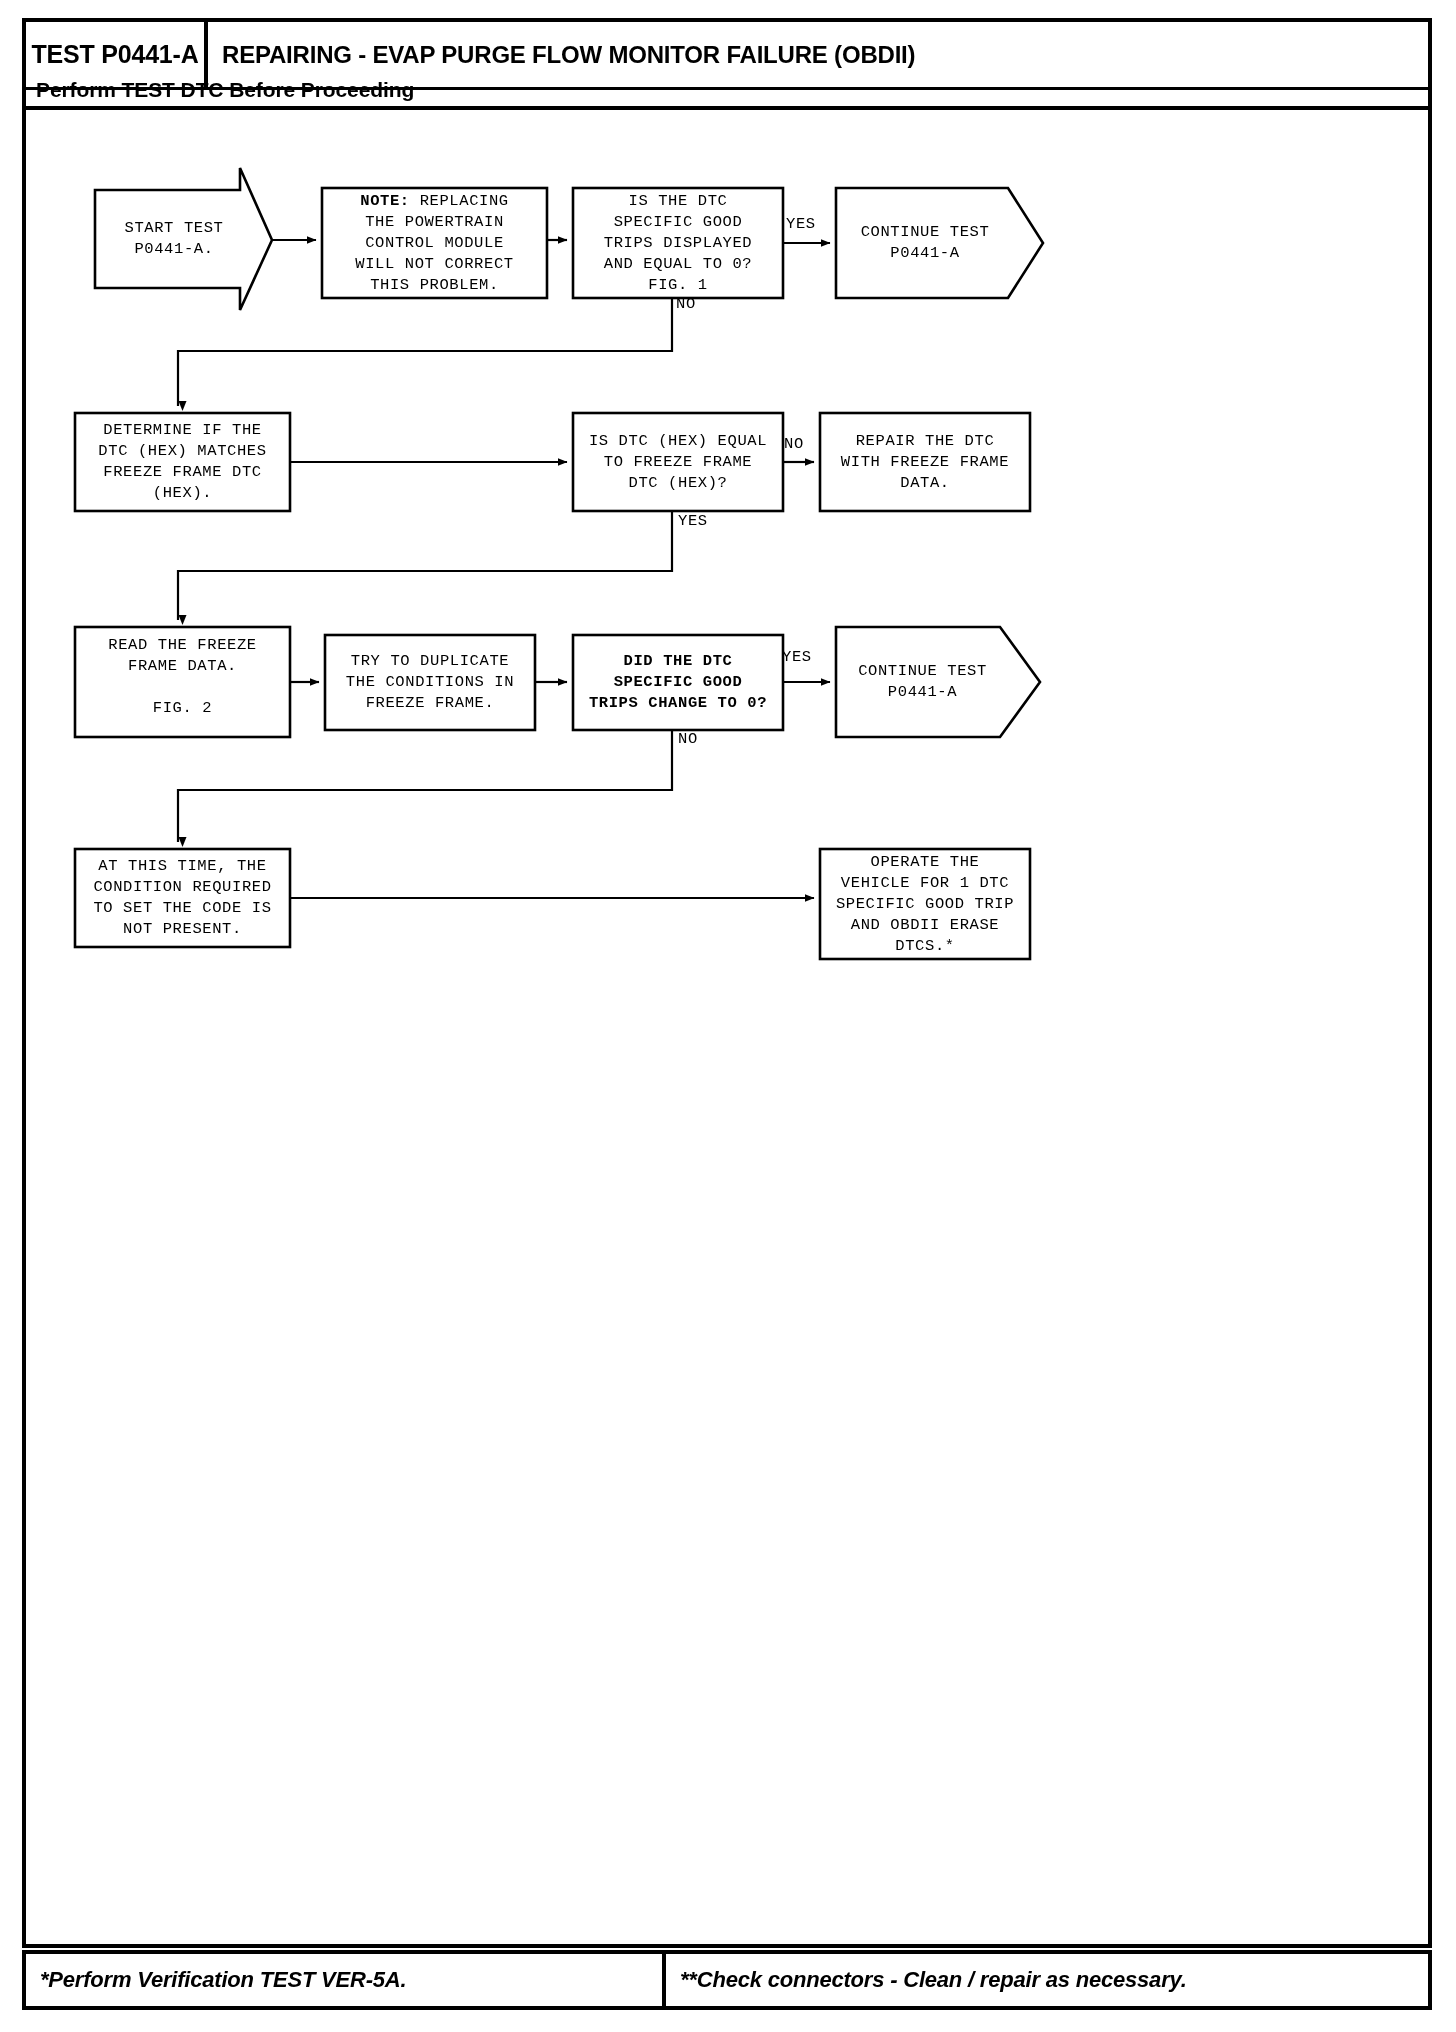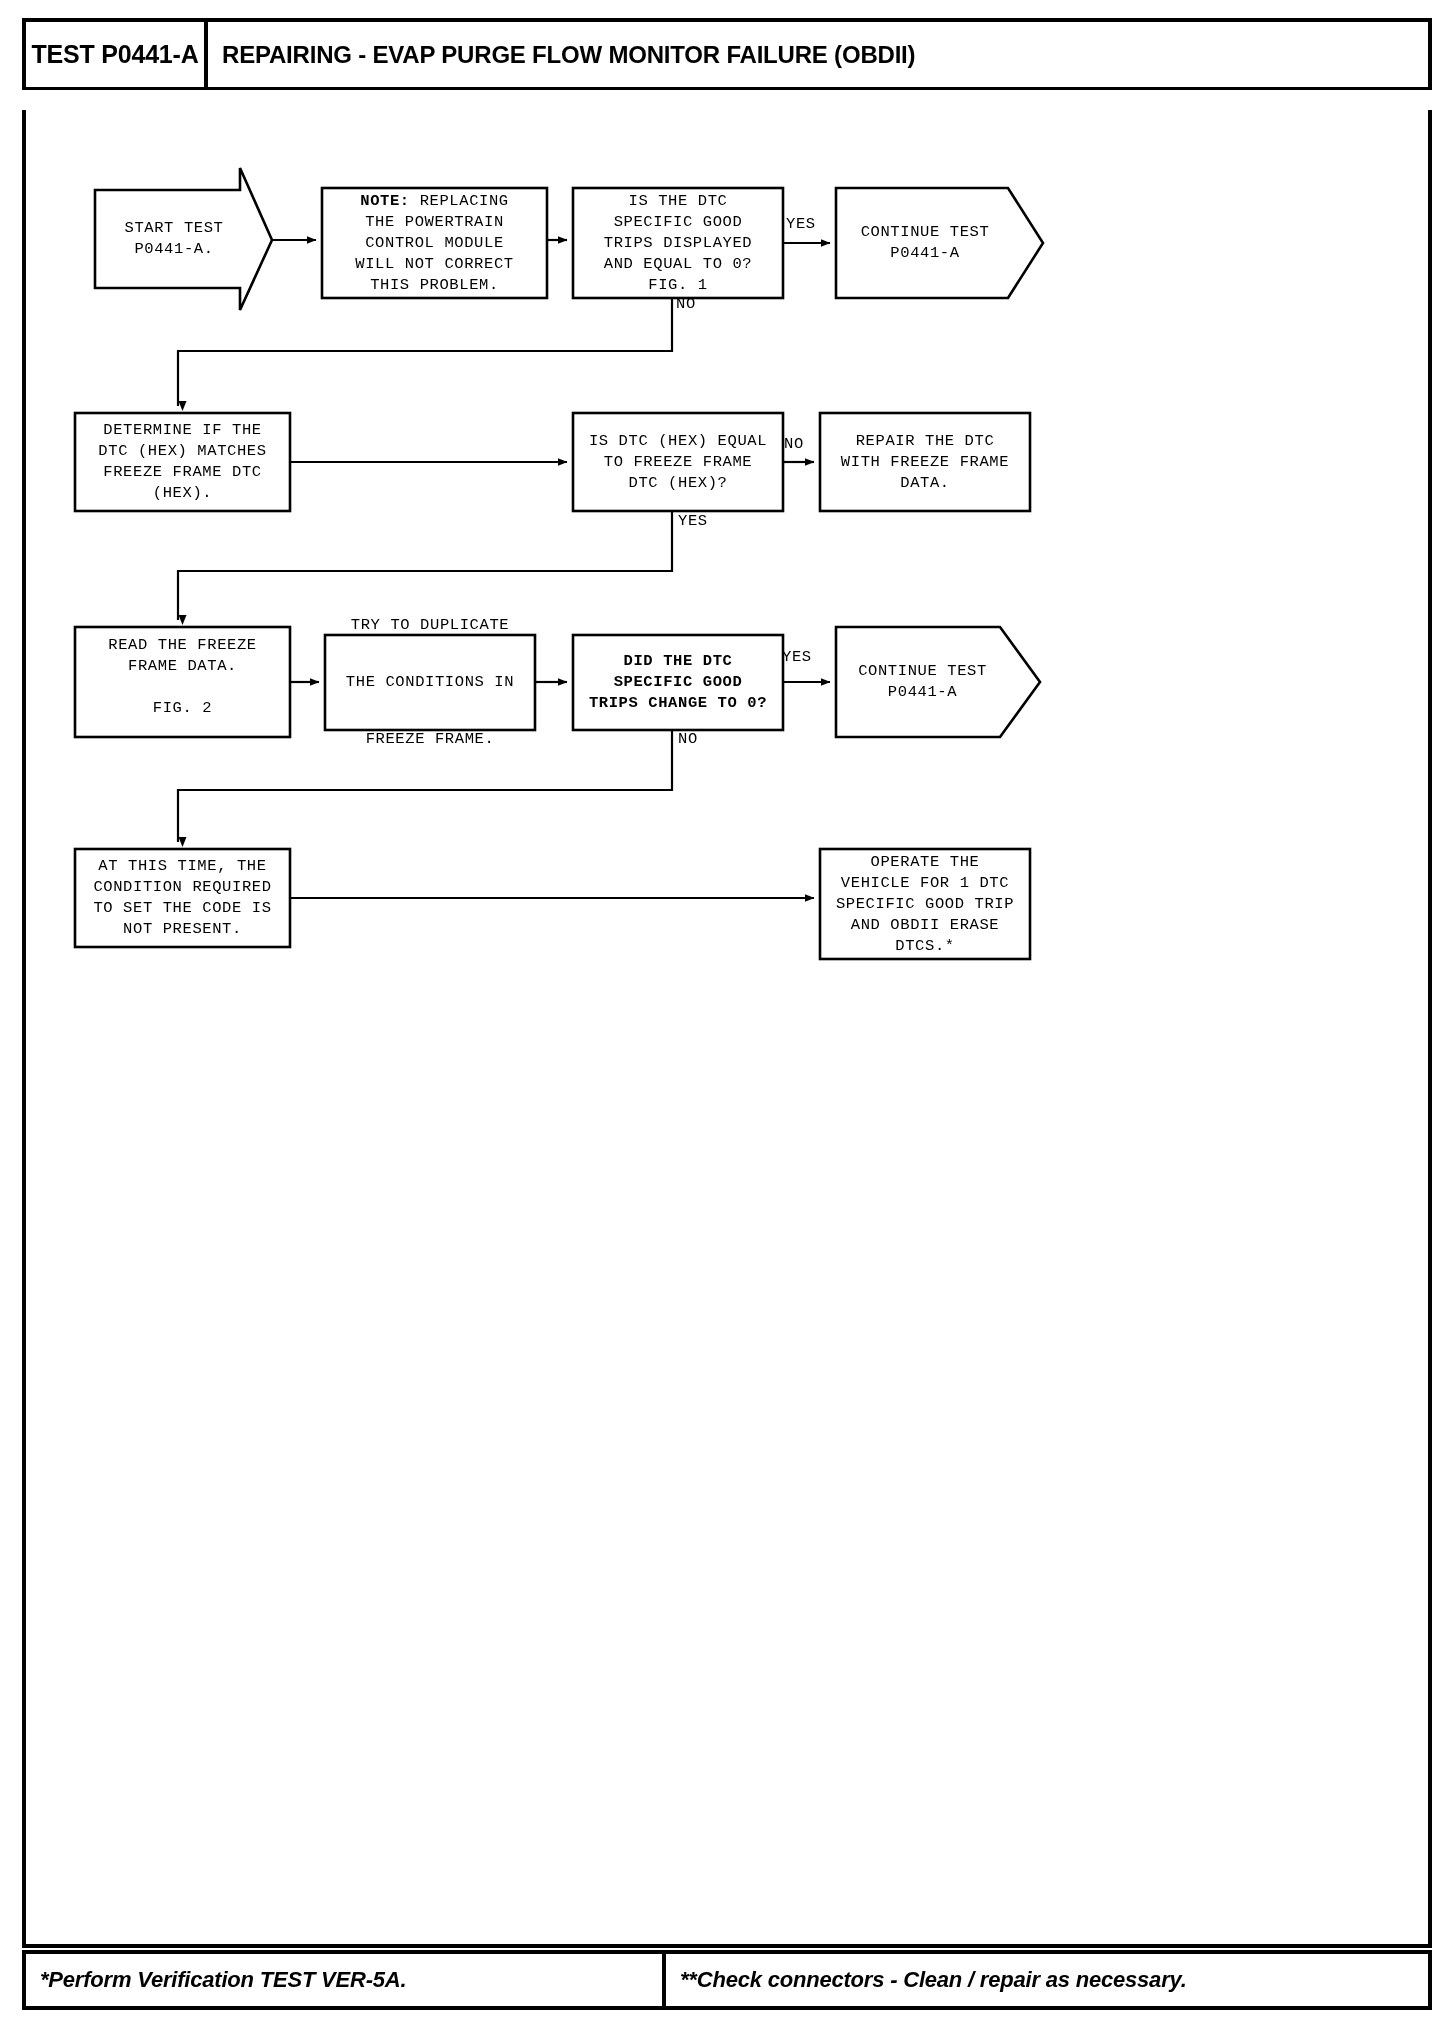--- a/index.html
+++ b/index.html
@@ -194,20 +194,23 @@
 
   <div id="header-block">
     <div id="test-id-cell">
       <span id="test-id-label">TEST P0441-A</span>
     </div>
     <div id="header-title-cell">
       <span id="header-title">REPAIRING - EVAP PURGE FLOW MONITOR FAILURE (OBDII)</span>
     </div>
   </div>
 
+  <div id="subtitle-block">
+    <span id="subtitle-text">Perform TEST DTC Before Proceeding</span>
+  </div>
 
   <div id="body-block"></div>
 
   <div id="footer-block">
     <div id="footer-left-cell">
       <span class="footer-text">*Perform Verification TEST VER-5A.</span>
     </div>
     <div id="footer-right-cell">
       <span class="footer-text">**Check connectors - Clean / repair as necessary.</span>
     </div>
@@ -310,21 +313,21 @@
   <span class="ln">DATA.</span>
 </div>
 
 <div class="node-text" style="left:75px; top:627px; width:215px; height:100px;">
   <span class="ln">READ THE FREEZE</span>
   <span class="ln">FRAME DATA.</span>
   <span class="ln">&nbsp;</span>
   <span class="ln">FIG. 2</span>
 </div>
 
-<div class="node-text" style="left:325px; top:635px; width:210px; height:95px;gap:36px;">
+<div class="node-text" style="left:325px; top:635px; width:210px; height:95px;">
   <span class="ln">TRY TO DUPLICATE</span>
   <span class="ln">THE CONDITIONS IN</span>
   <span class="ln">FREEZE FRAME.</span>
 </div>
 
 <div class="node-text" style="left:570px; top:635px; width:216px; height:95px;font-weight:bold;">
   <span class="ln">DID THE DTC</span>
   <span class="ln">SPECIFIC GOOD</span>
   <span class="ln">TRIPS CHANGE TO 0?</span>
 </div>

